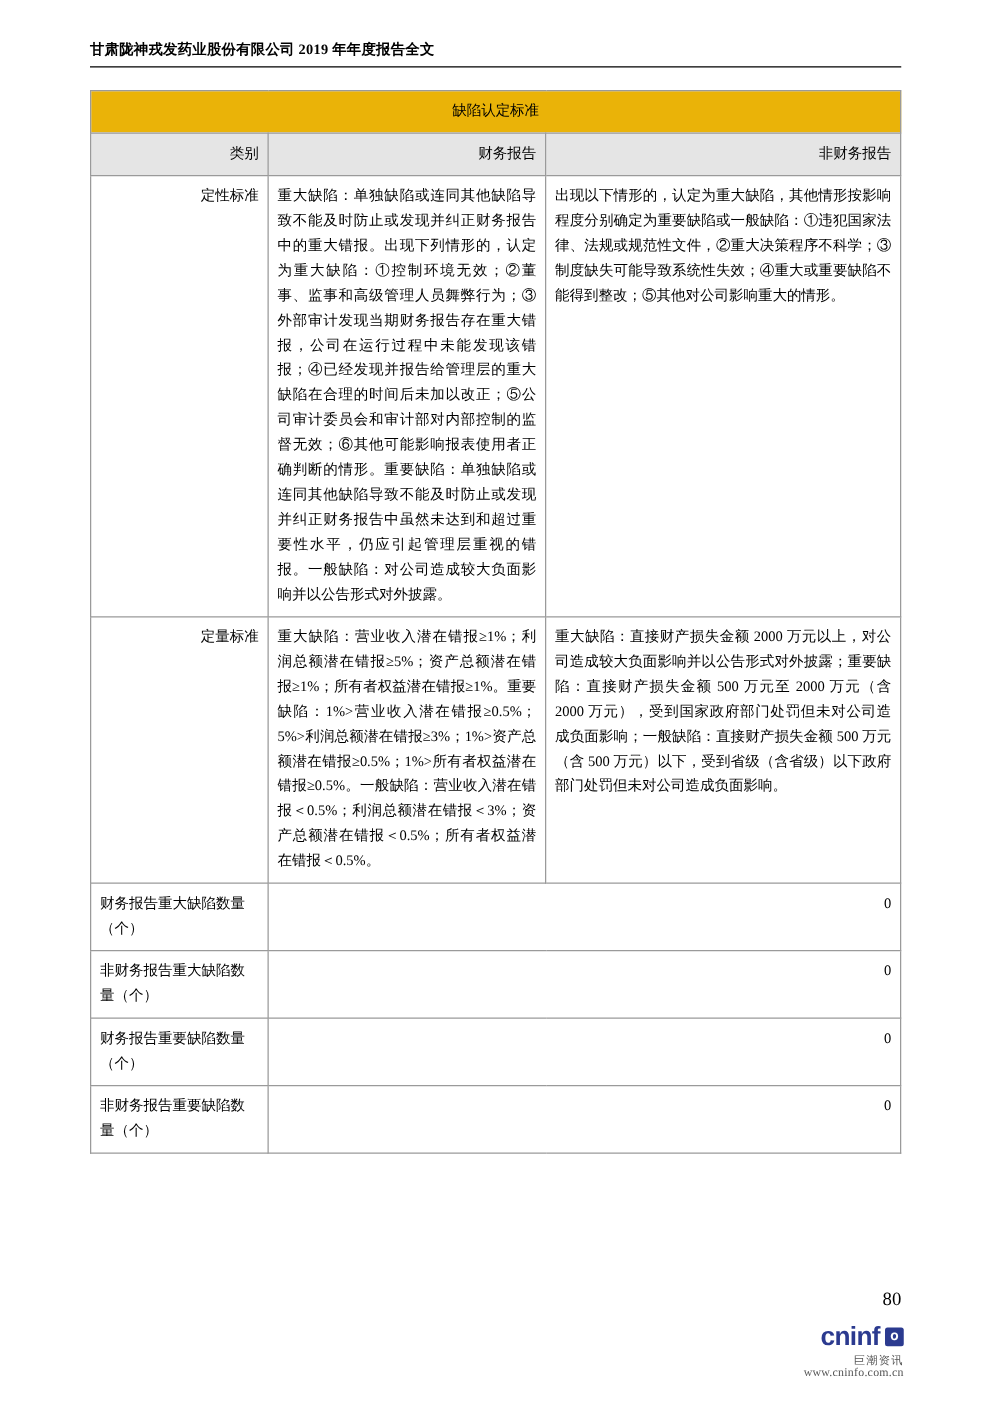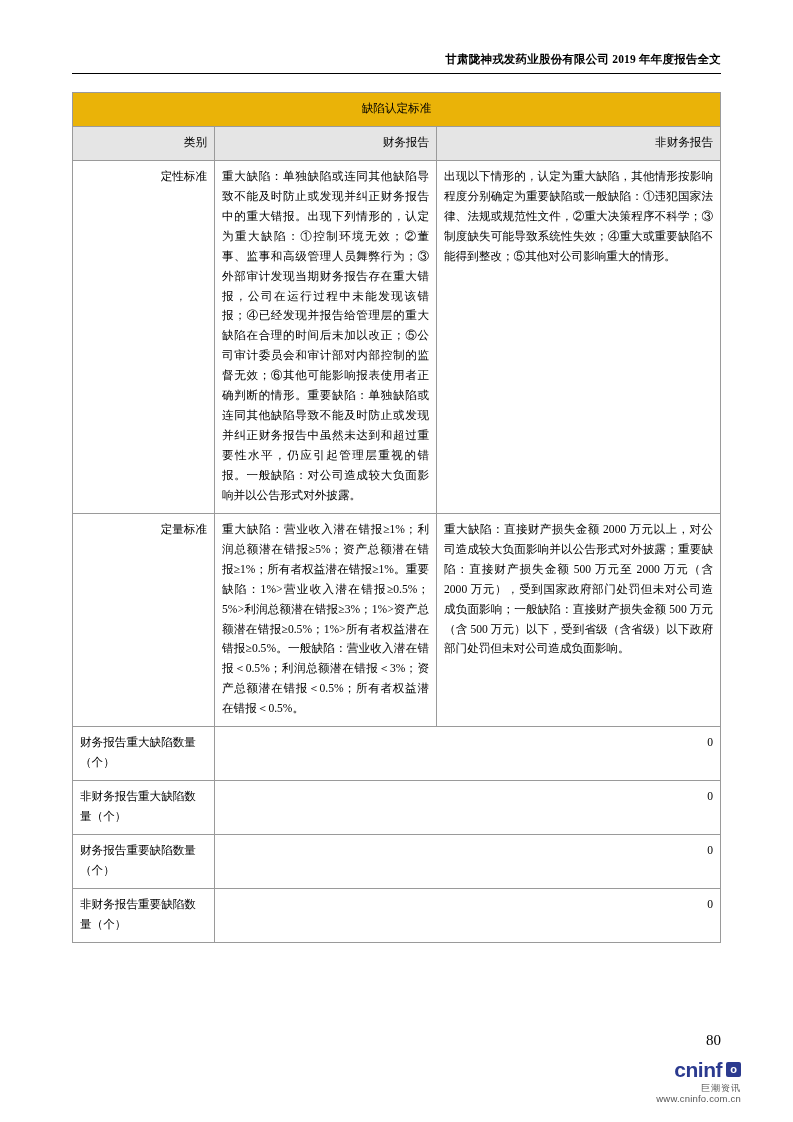--- a/index.html
+++ b/index.html
@@ -17,22 +17,22 @@
   }
   .page {
     position: relative;
     width: 793px;
     height: 1122px;
     box-sizing: border-box;
     padding: 0 72px;
   }
   
   .header {
-    padding-top: 52px;
-    text-align: right;
+    padding-top: 32px;
+    text-align: left;
     font-size: 11.5px;
     font-weight: bold;
     letter-spacing: 0.2px;
     color: #000;
   }
   .header-rule {
     margin-top: 6px;
     border-bottom: 1px solid #000;
     width: 100%;
   }
@@ -107,21 +107,21 @@
   }
   
   .page-number {
     position: absolute;
     right: 72px;
     bottom: 73px;
     font-size: 15px;
   }
   .logo {
     position: absolute;
-    right: 52px;
+    right: 70px;
     bottom: 17px;
     text-align: right;
     line-height: 1.15;
   }
   .logo-main {
     display: flex;
     align-items: center;
     justify-content: flex-end;
     gap: 4px;
   }
@@ -145,21 +145,21 @@
     border-radius: 2px;
   }
   .logo-sub-cn {
     font-family: "Liberation Sans", sans-serif;
     font-size: 9px;
     color: #555;
     letter-spacing: 1px;
     margin-top: 1px;
   }
   .logo-sub-url {
-    font-family: Liberation Sans, sans-serif;
+    font-family: Liberation Serif, serif;
     font-size: 9.5px;
     color: #555;
     letter-spacing: 0.2px;
     margin-top: 1px;
   }
 </style>
 </head>
 <body>
 
 <div class="page">

